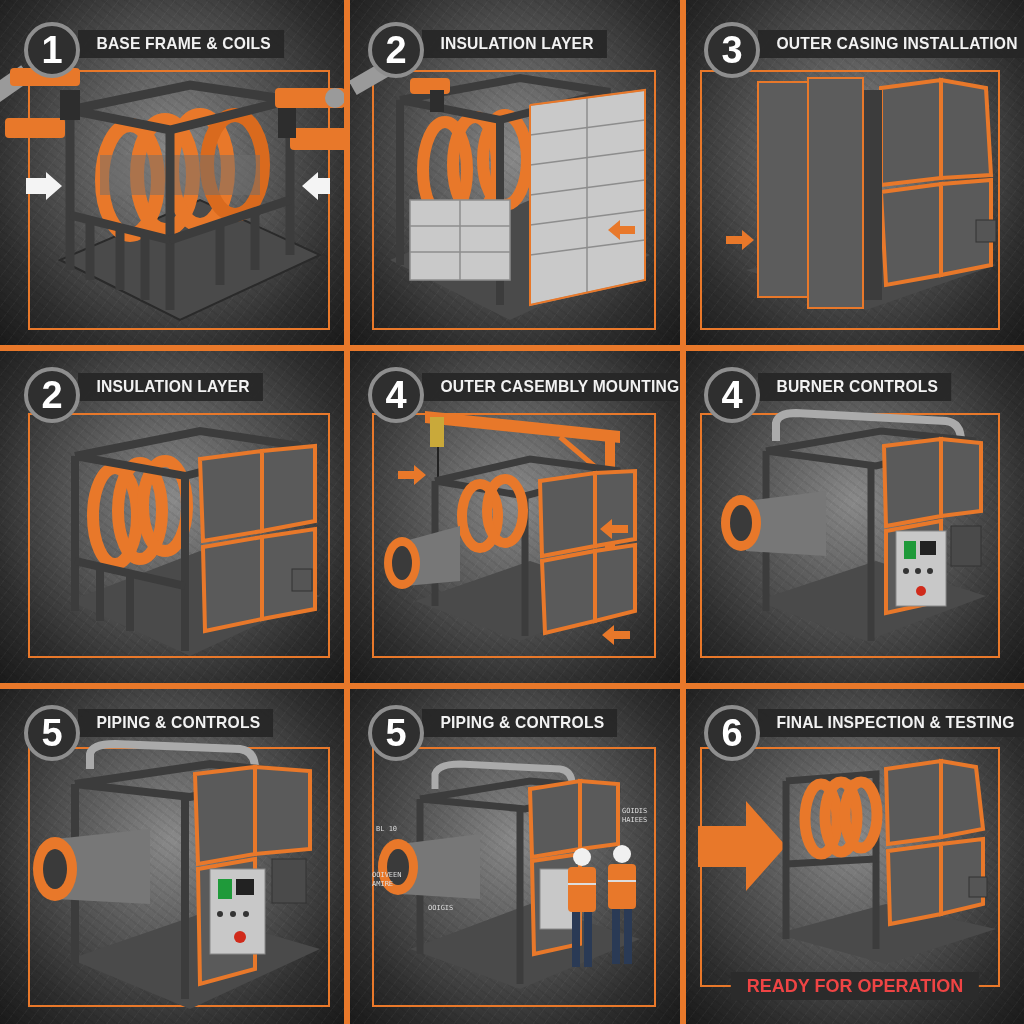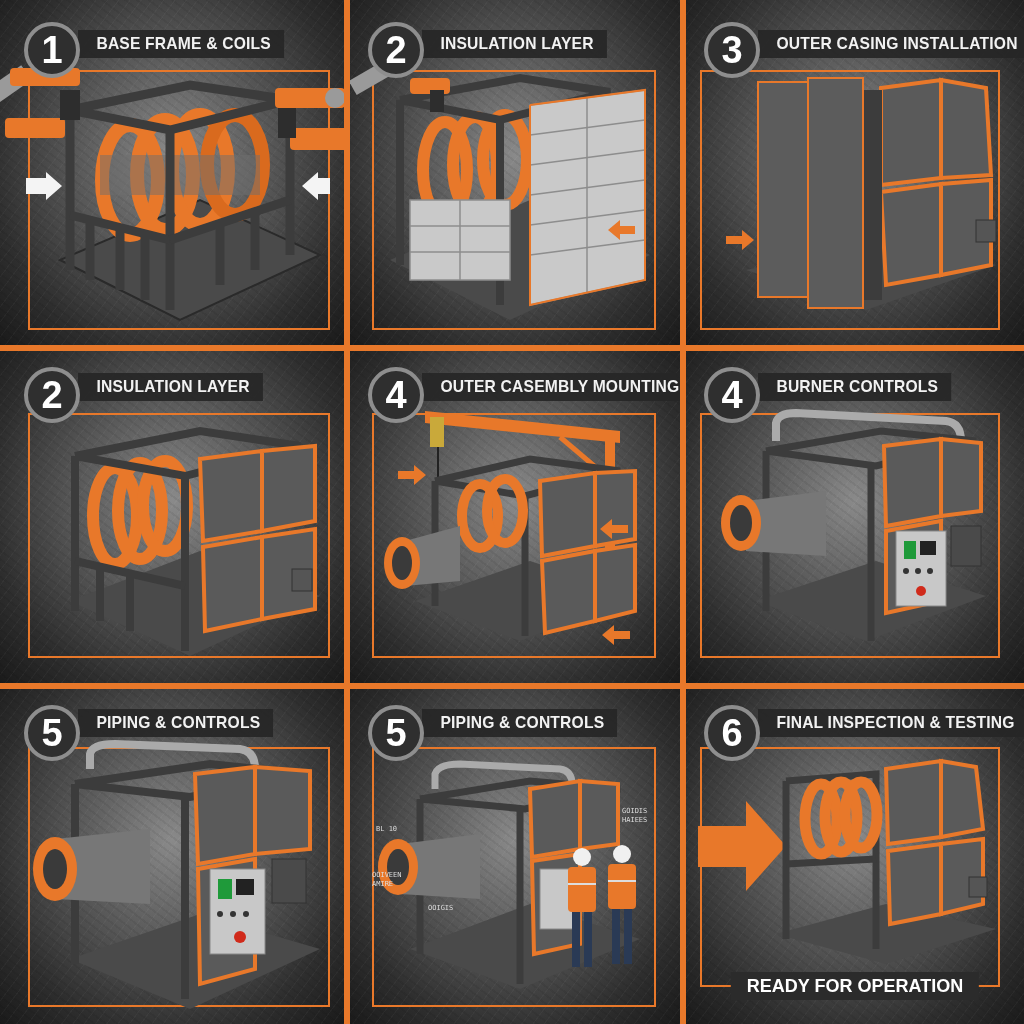--- a/index.html
+++ b/index.html
@@ -36,21 +36,21 @@
   }
   .title {
     position: absolute; left: 78px; top: 30px; height: 28px;
     background: rgba(38,38,38,0.92); color: #f2f2f2;
     font-family: "Liberation Sans", sans-serif; font-weight: bold; font-size: 17px;
     line-height: 28px; padding: 0 14px 0 20px; white-space: nowrap; z-index: 2;
     letter-spacing: 0.2px; transform: scaleX(0.92); transform-origin: left center;
   }
   .footer-label {
     position: absolute; left: 50%; bottom: 24px; transform: translateX(-50%);
-    background: #2b2b2b; color: #ffffff; font-family: "Liberation Sans", sans-serif;
+    background: #2b2b2b; color: #ef4444; font-family: "Liberation Sans", sans-serif;
     font-weight: bold; font-size: 18px; line-height: 28px; padding: 0 16px; white-space: nowrap; z-index: 2;
   }
   svg.art { position: absolute; left: 0; top: 0; z-index: 1; }
   .tiny { font-family: "DejaVu Sans Mono", monospace; font-size: 7px; fill: #ddd; }
 </style>
 </head>
 <body>
 
 <div class="grid">
 

